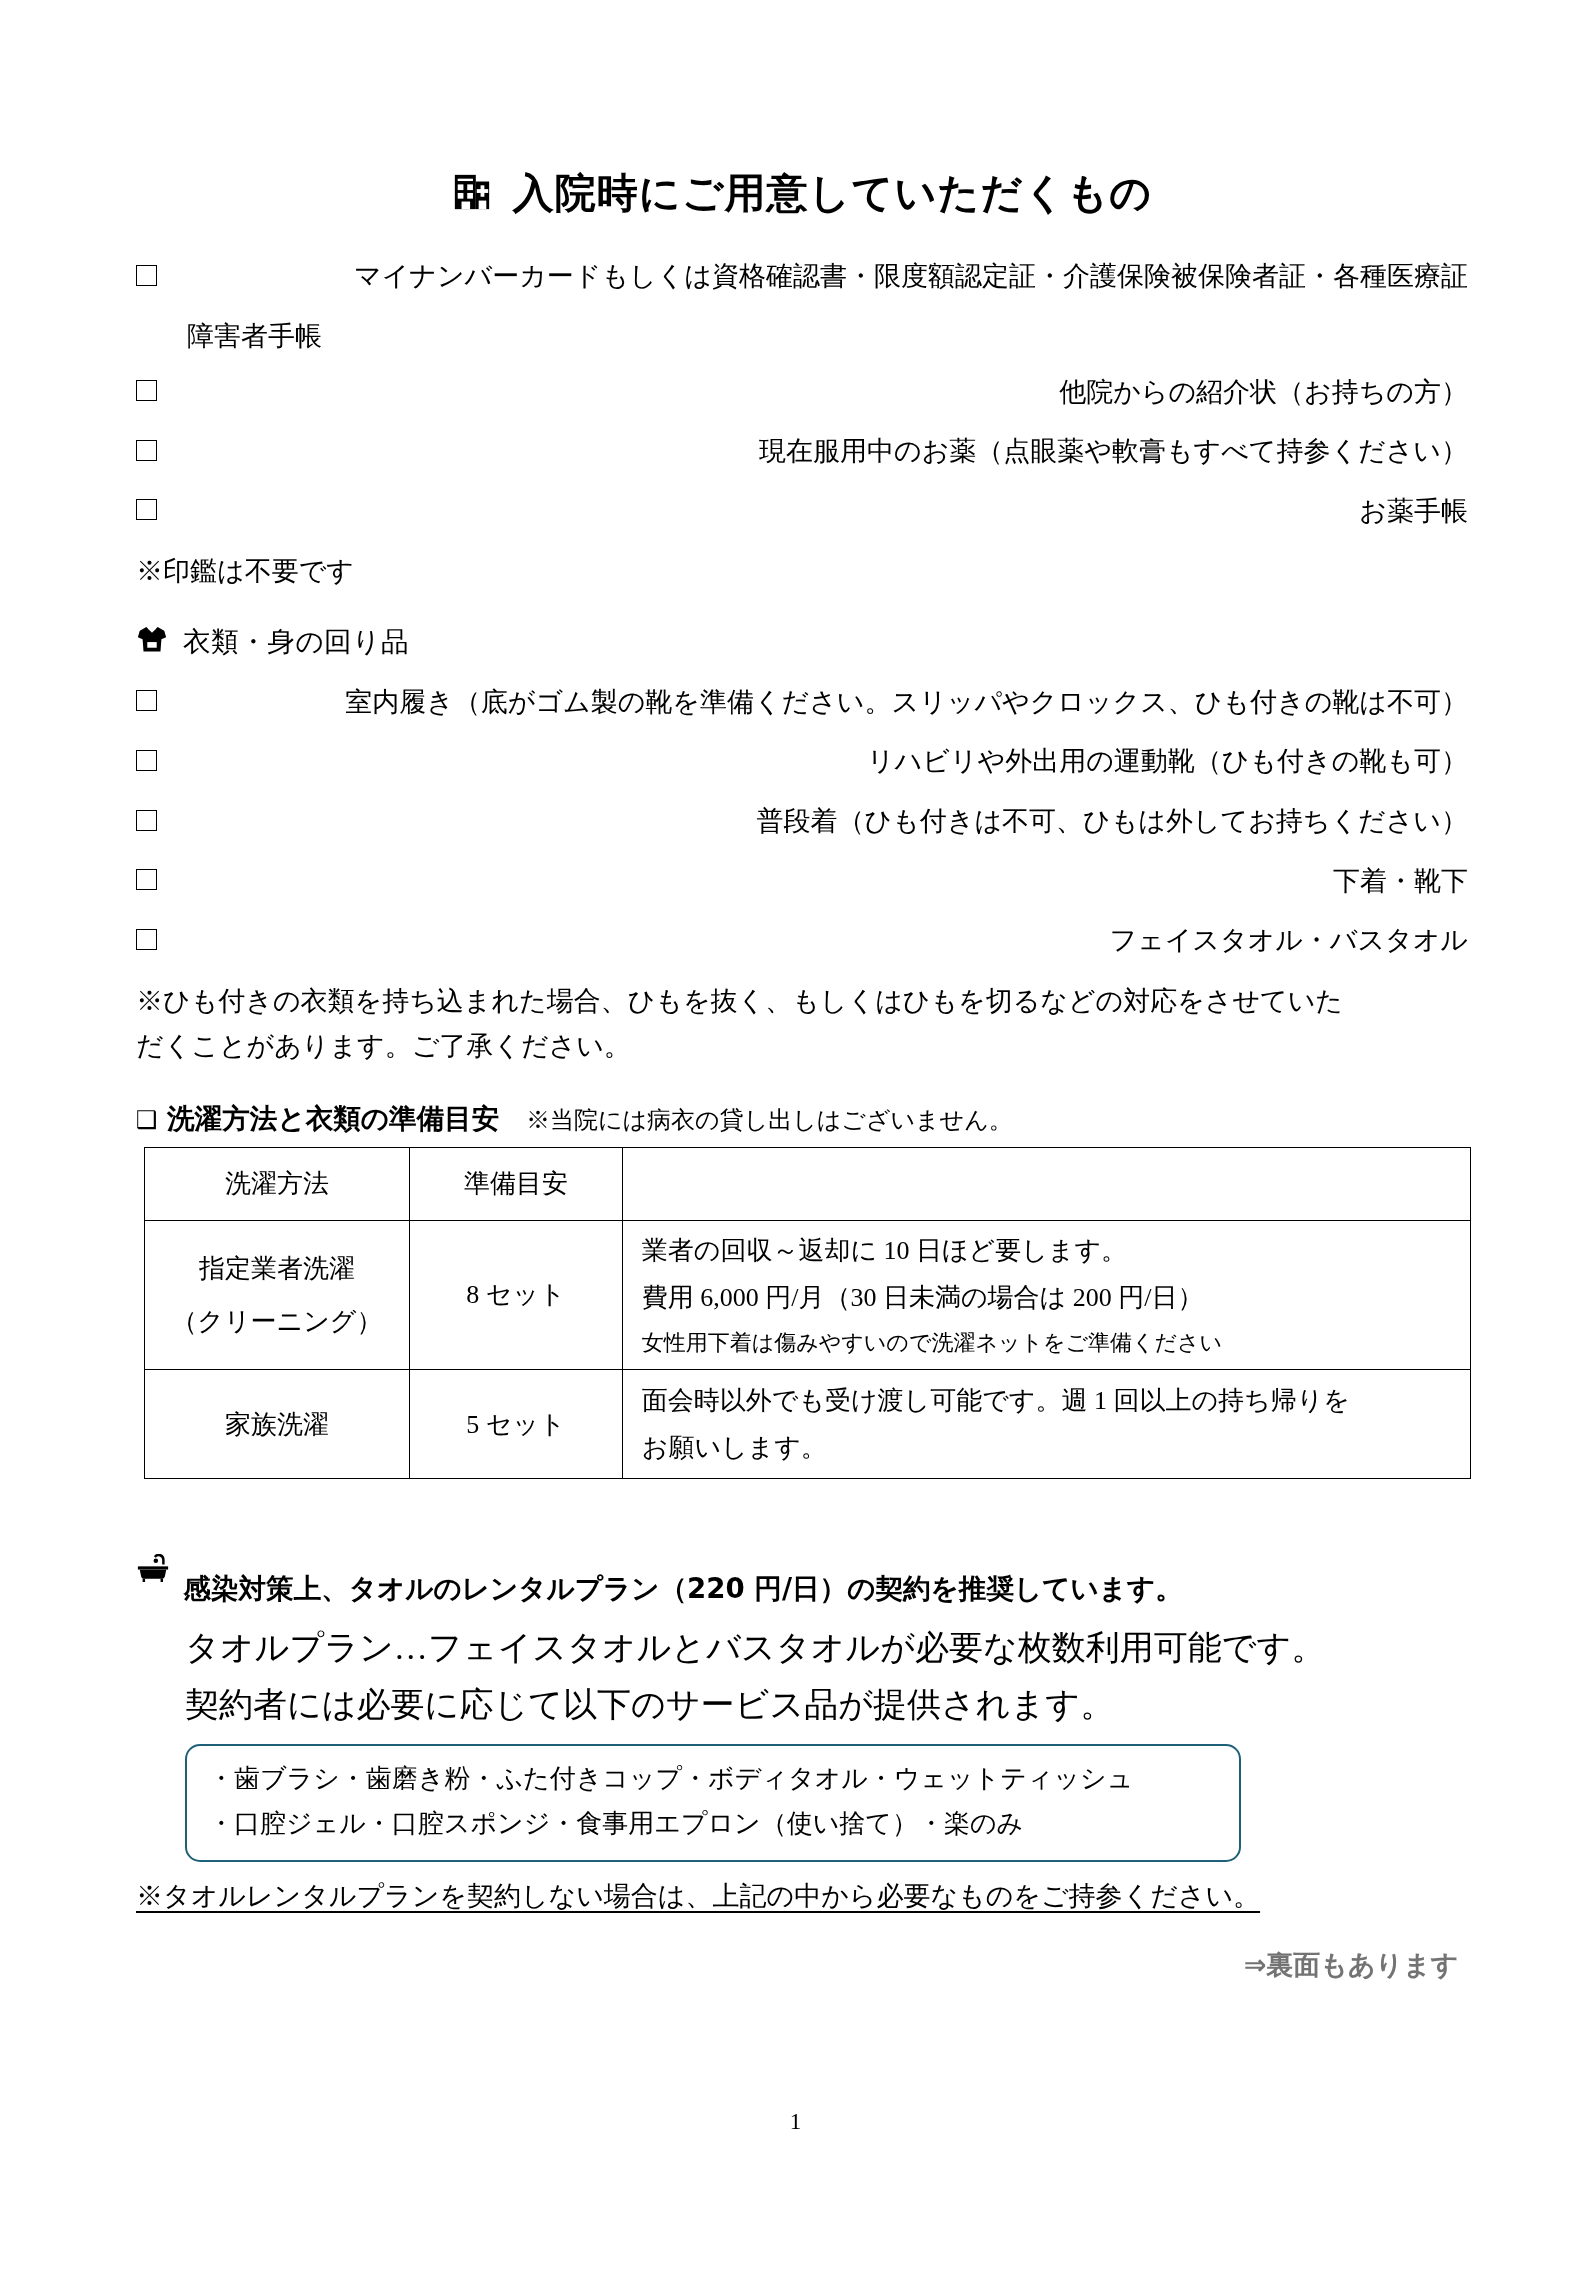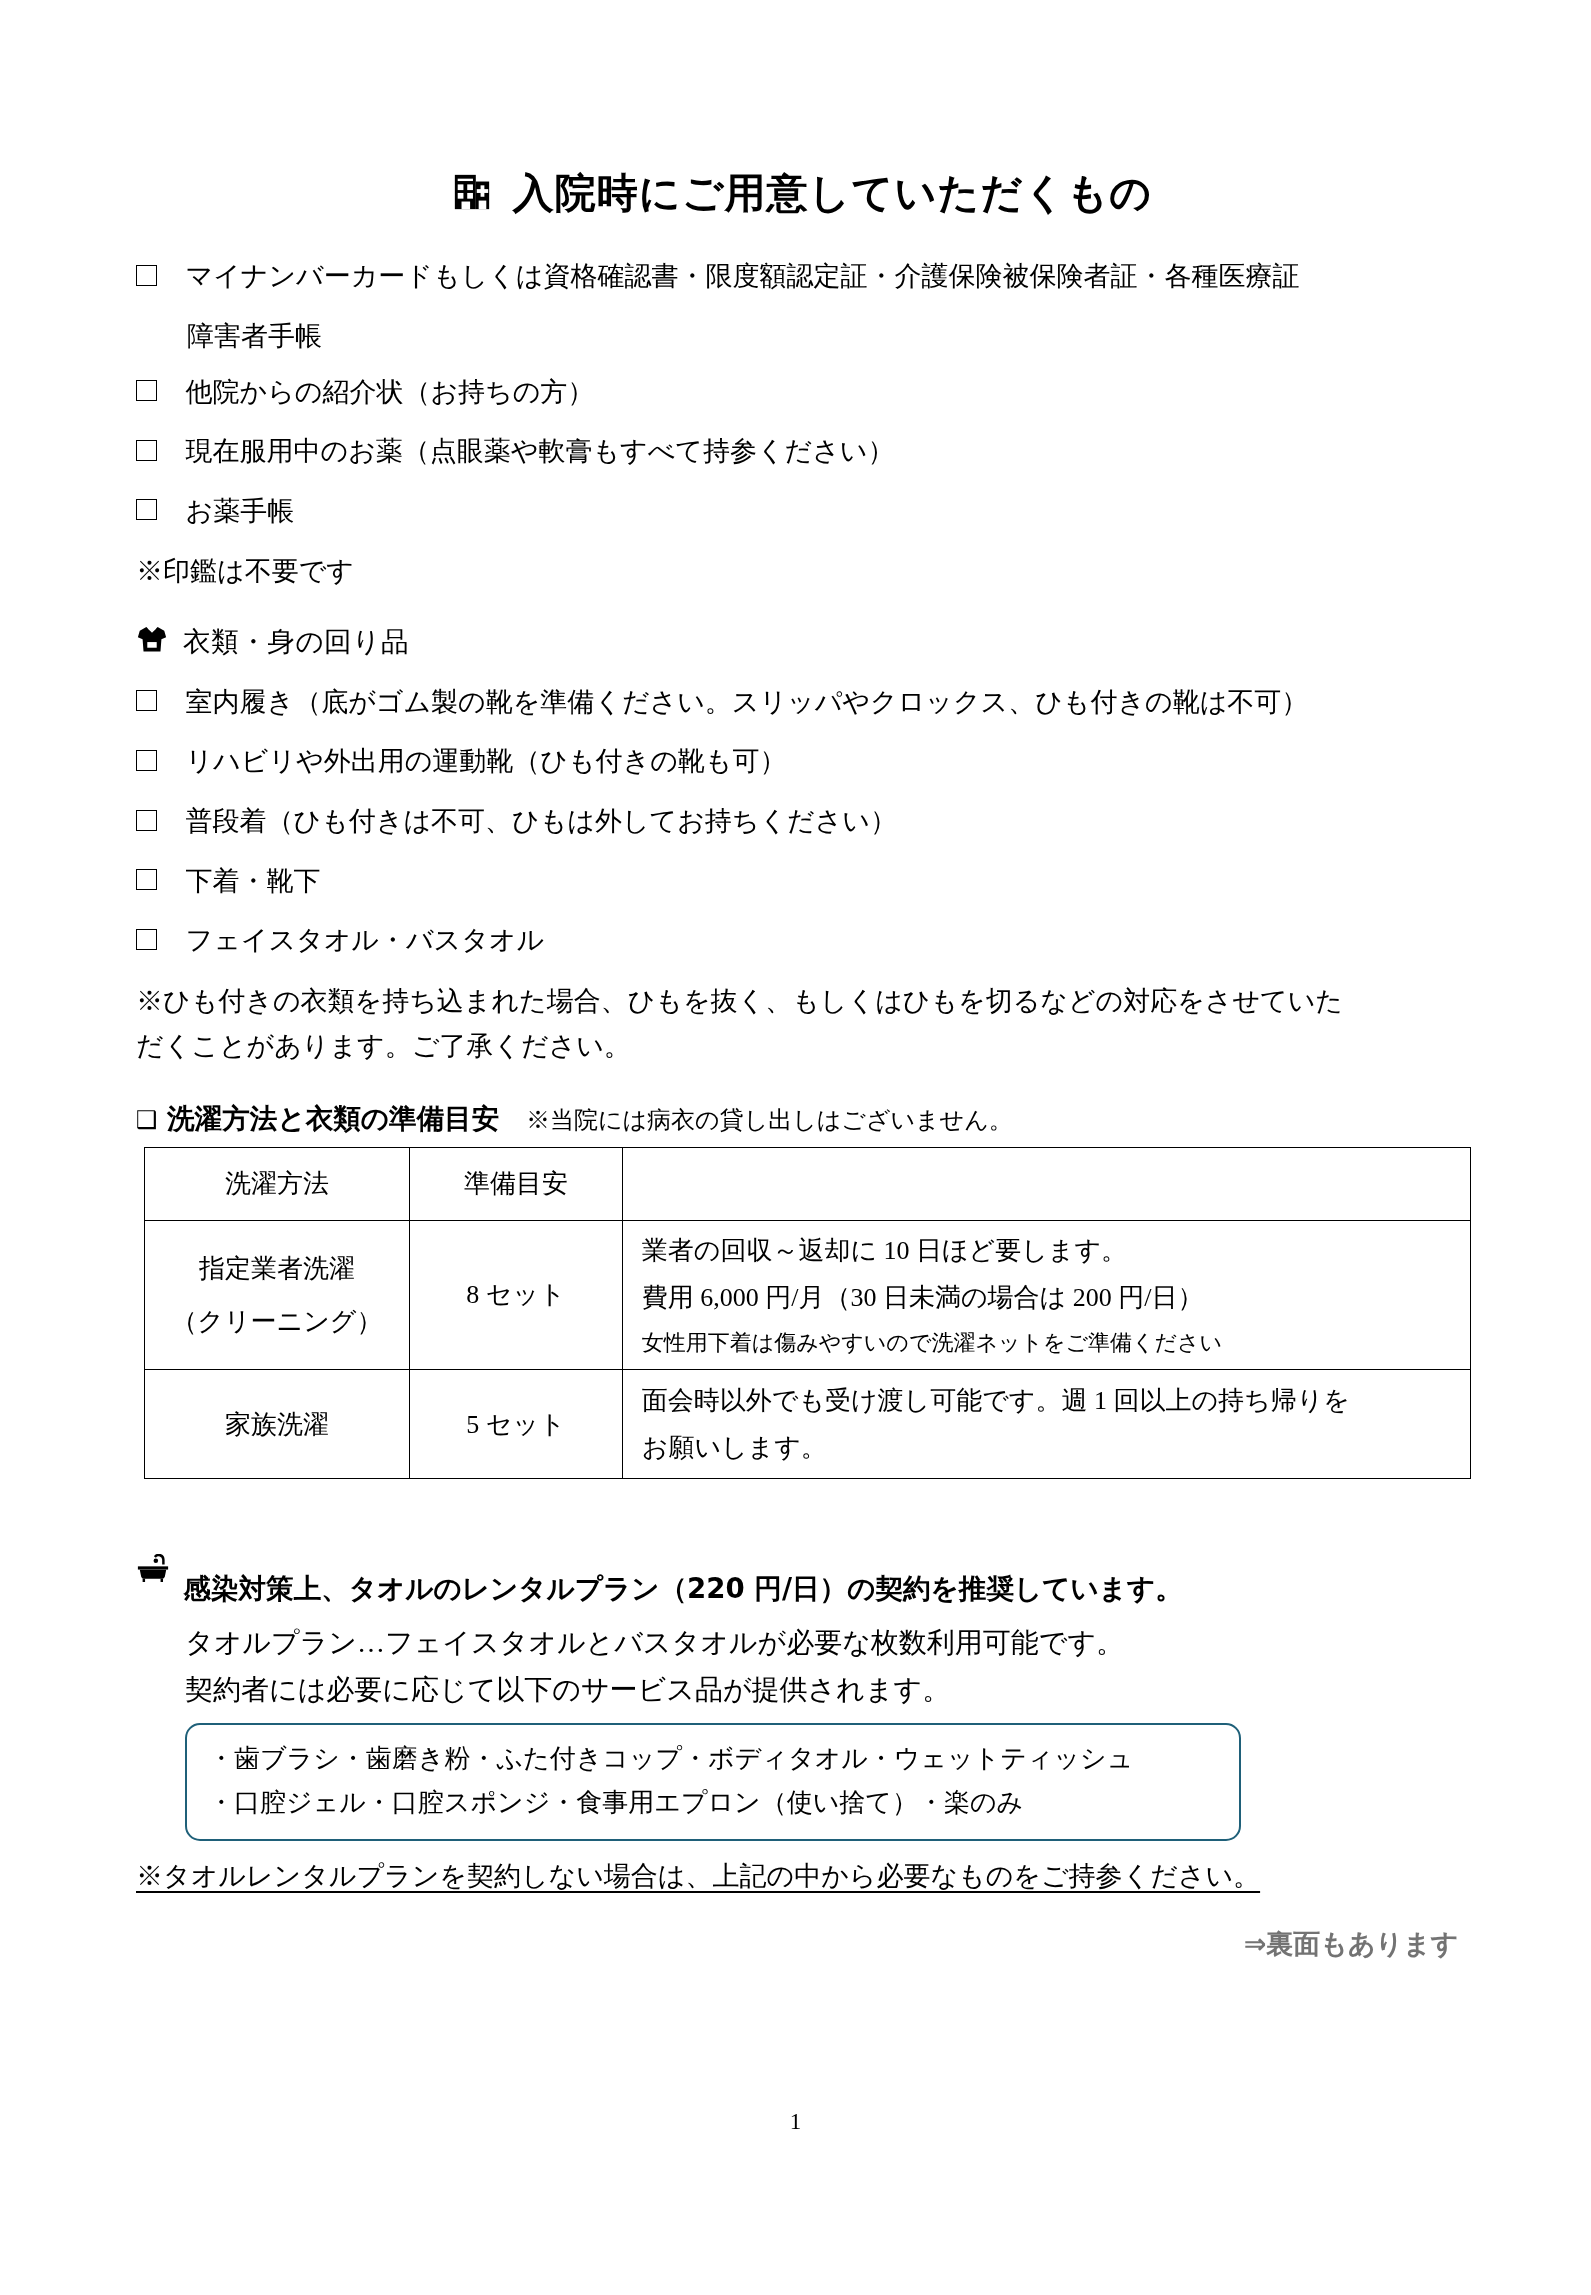--- a/index.html
+++ b/index.html
@@ -63,20 +63,21 @@
     width: 21px;
     height: 21px;
     border: 1.9px solid #000;
     margin-right: 28.5px;
     margin-top: 9.5px;
     box-sizing: border-box;
     background: #fff;
   }
   .ctext {
     flex: 1 1 auto;
+    text-align: right;
   }
   .subline {
     margin-left: 51px;
     font-size: 27px;
     line-height: 1.58;
   }
 
   .note-line {
     font-size: 27px;
     line-height: 1.6;
@@ -154,21 +155,21 @@
     margin-top: 53px;
     margin-bottom: 11.4px;
   }
   .towel-head .tw-title {
     font-family: "DejaVu Sans", "Liberation Sans", sans-serif;
     font-weight: bold;
     font-size: 27.6px;
     margin-top: 38px;
   }
   .towel-line {
-    font-size: 28px;
+    font-size: 34px;
     line-height: 1.7;
     margin-left: 49px;
   }
   .service-box {
     margin-left: 49px;
     margin-top: 9.5px;
     border: 2.9px solid #1f6079;
     border-radius: 15px;
     padding: 11.4px 21px 13.3px 21px;
     width: 1056px;

